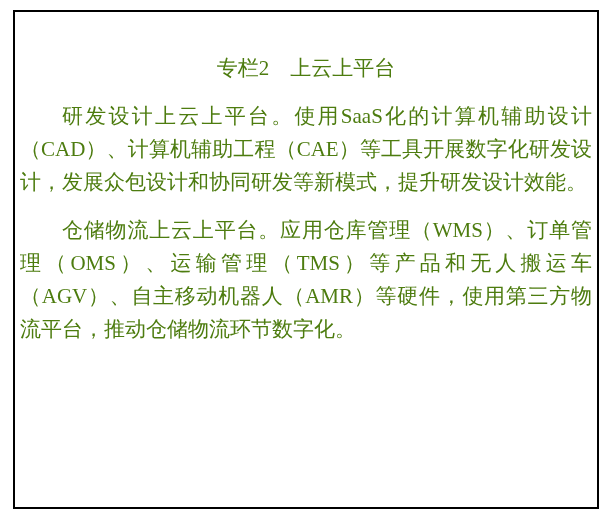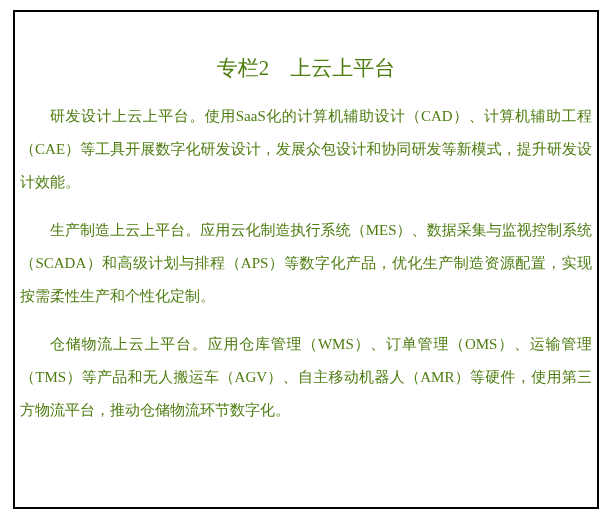--- a/index.html
+++ b/index.html
@@ -30,30 +30,29 @@
   .box-title {
     margin: 0;
     font-size: 21px;
     font-weight: normal;
     line-height: 33px;
     text-align: center;
     white-space: pre;
   }
   .box-paragraph {
     margin: 15px 0 0 0;
-    font-size: 15px;
+    font-size: 21px;
     line-height: 33px;
     text-indent: 2em;
     text-align: justify;
     text-justify: inter-ideograph;
   }
 </style>
 </head>
 <body>
 
 <div class="page">
   <div class="column-box">
     <h1 class="box-title">专栏2　上云上平台</h1>
     <p class="box-paragraph">研发设计上云上平台。使用SaaS化的计算机辅助设计（CAD）、计算机辅助工程（CAE）等工具开展数字化研发设计，发展众包设计和协同研发等新模式，提升研发设计效能。</p>
-    <p class="box-paragraph">生产制造上云上平台。应用云化制造执行系统（MES）、数据采集与监视控制系统（SCADA）和高级计划与排程（APS）等数字化产品，优化生产制造资源配置，实现按需柔性生产和个性化定制。</p>
     <p class="box-paragraph">仓储物流上云上平台。应用仓库管理（WMS）、订单管理（OMS）、运输管理（TMS）等产品和无人搬运车（AGV）、自主移动机器人（AMR）等硬件，使用第三方物流平台，推动仓储物流环节数字化。</p>
   </div>
 </div>
 
 </body></html>

